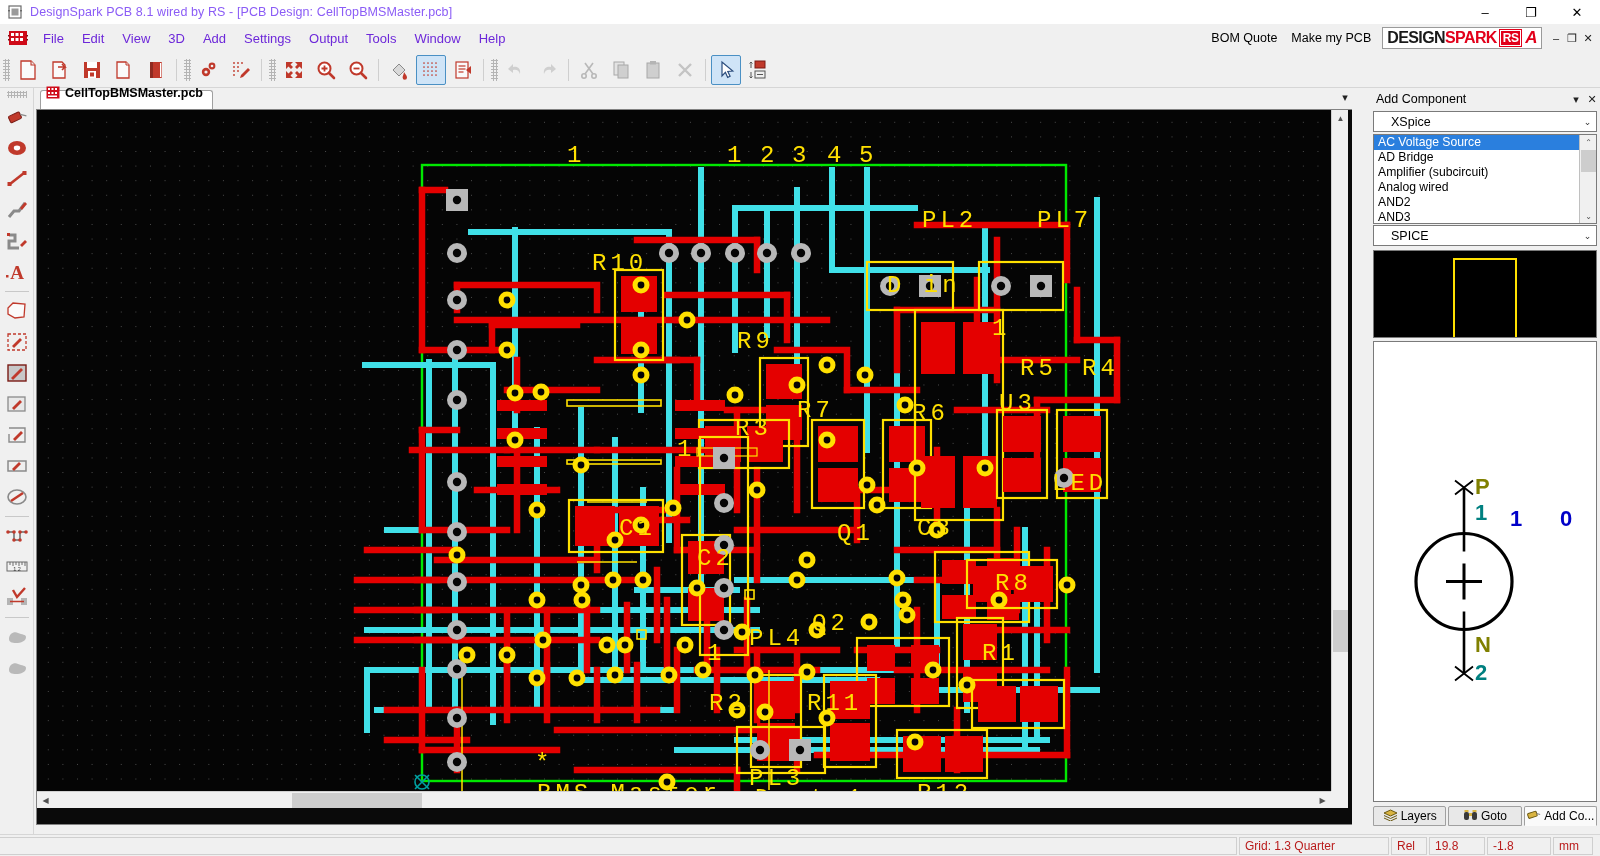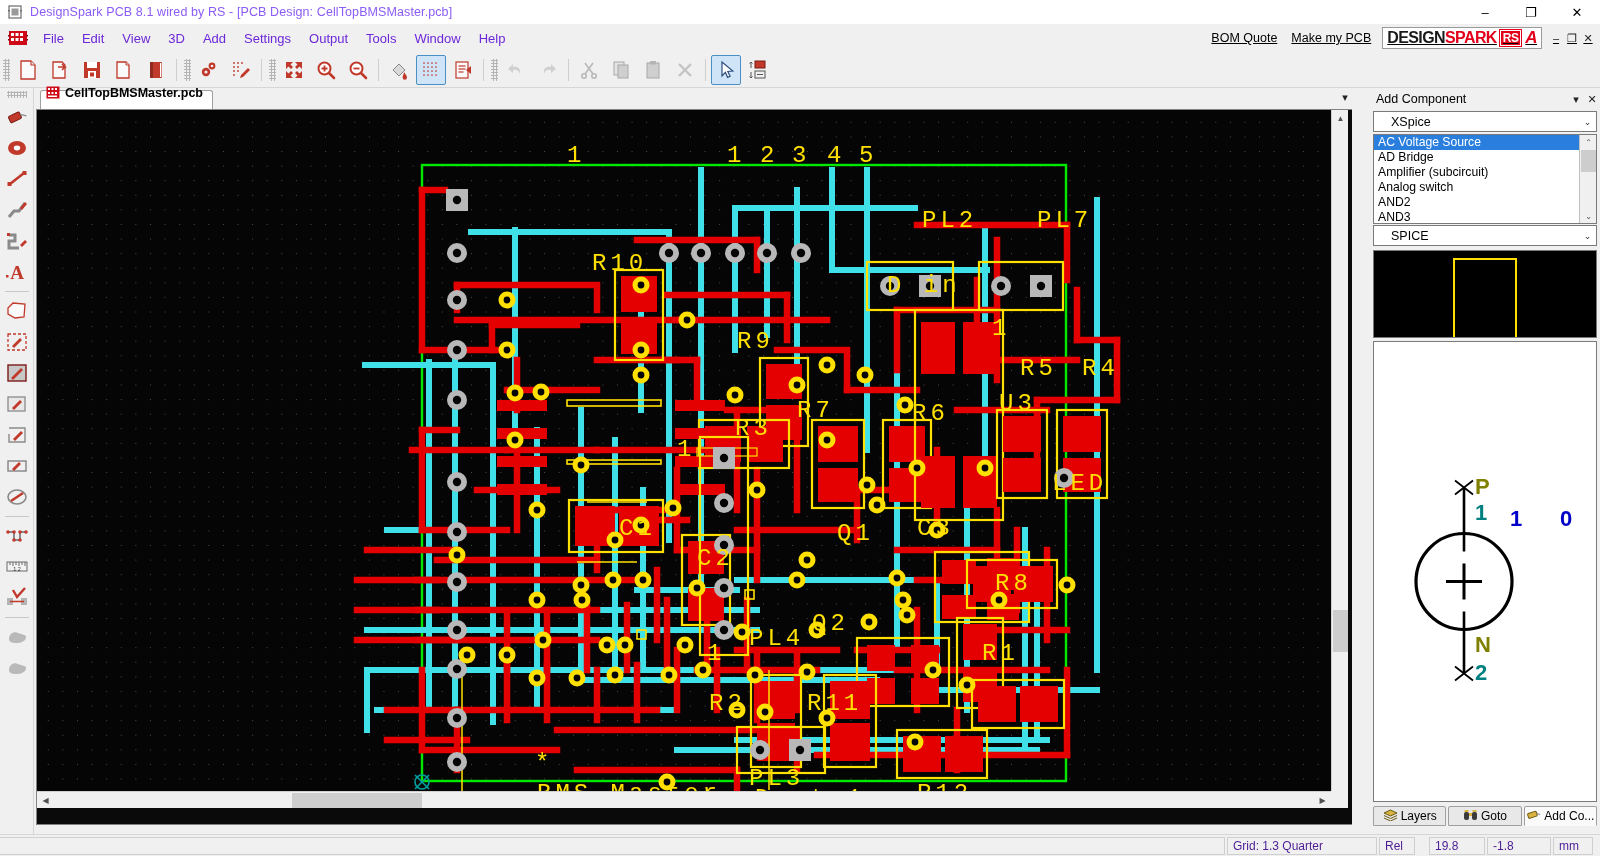--- a/index.html
+++ b/index.html
@@ -27,21 +27,21 @@
   .tb-winbtn { width:46px; height:24px; display:flex; align-items:center; justify-content:center;
      font-size:13px; color:#000; }
 
   
   .menubar {
     position:absolute; left:0; top:24px; width:1600px; height:28px;
     background:#f0f0f0; display:flex; align-items:center;
   }
   .menu-appicon { width:20px; height:18px; margin-left:8px; margin-right:6px; }
   .menu-item { padding:4px 9px; font-size:13px; color:#6d28d9; cursor:default; }
-  .menu-right { position:absolute; right:0; top:0; height:28px; display:flex; align-items:center;text-decoration:underline; }
+  .menu-right { position:absolute; right:0; top:0; height:28px; display:flex; align-items:center; }
   .menu-link { font-size:12.5px; color:#000; padding:0 7px; cursor:default; }
   .ds-logo {
     height:22px; border:1px solid #9a9a9a; background:#fff;
     display:flex; align-items:center; padding:0 4px; margin:0 6px 0 4px;
     font-weight:bold; font-size:16px; letter-spacing:-0.6px;
   }
   .ds-logo .blk { color:#1a1a1a; }
   .ds-logo .red { color:#e2001a; }
   .rs-box { background:#e2001a; color:#fff; font-size:12px; font-weight:bold;
     padding:1px 2px; margin-left:3px; line-height:1; border:1px solid #fff;
@@ -144,21 +144,21 @@
   .rdock-tabs { height:22px; display:flex; align-items:flex-end; margin:2px 3px 0 3px; gap:2px; }
   .rtab { height:20px; flex:1; border:1px solid #a0a0a0; background:#e8e8e8;
     display:flex; align-items:center; justify-content:center; gap:3px;
     font-size:12px; color:#000; border-radius:2px 2px 0 0; overflow:hidden; white-space:nowrap; }
   .rtab.active { background:#fafafa; border-bottom-color:#fafafa;margin-top:12px; }
 
   
   .statusbar {
     position:absolute; left:0; bottom:0; width:1600px; height:22px;
     background:#f0f0f0; border-top:1px solid #d6d6d6; display:flex; align-items:center;
-    font-size:12px; color:#4c1d95;
+    font-size:12px; color:#b91c1c;
   }
   .sb-cell { height:18px; display:flex; align-items:center; padding:0 5px;
      border:1px solid #cfcfcf; margin-right:2px; background:#f0f0f0; }
   .sb-fill { flex:1; }
 
   
   .dock-scroll { position:absolute; left:1352px; top:88px; width:17px; height:738px; background:#f0f0f0; }
 </style>
 </head>
 <body>
@@ -1058,21 +1058,21 @@
     <div class="combo">
       <span class="cv">XSpice</span>
       <span class="carr">⌄</span>
     </div>
 
     <div class="listbox">
       <div class="lb-items">
         <div class="lb-item sel">AC Voltage Source</div>
         <div class="lb-item">AD Bridge</div>
         <div class="lb-item">Amplifier (subcircuit)</div>
-        <div class="lb-item">Analog switch</div>
+        <div class="lb-item">Analog wired</div>
         <div class="lb-item">AND2</div>
         <div class="lb-item">AND3</div>
       </div>
       <div class="lb-sb">
         <div class="sb-arrow" style="height:14px;">⌃</div>
         <div class="sb-thumb" style="left:1px; top:15px; width:15px; height:22px;"></div>
         <div class="sb-arrow" style="position:absolute;bottom:0;left:0;height:14px;">⌄</div>
       </div>
     </div>
 
@@ -1145,18 +1145,18 @@
         </span>
         <span>Add Co...</span>
       </div>
     </div>
   </div>
 
   <div class="statusbar">
     <div class="sb-cell sb-fill" style="border-left:none;"></div>
     <div class="sb-cell" style="width:150px;">Grid: 1.3 Quarter</div>
     <div class="sb-cell" style="width:36px;">Rel</div>
-    <div class="sb-cell" style="width:56px;margin-left:12px;">19.8</div>
+    <div class="sb-cell" style="width:56px;">19.8</div>
     <div class="sb-cell" style="width:64px;">-1.8</div>
     <div class="sb-cell" style="width:40px;margin-right:7px;">mm</div>
   </div>
 
 </div>
 
 </body></html>

